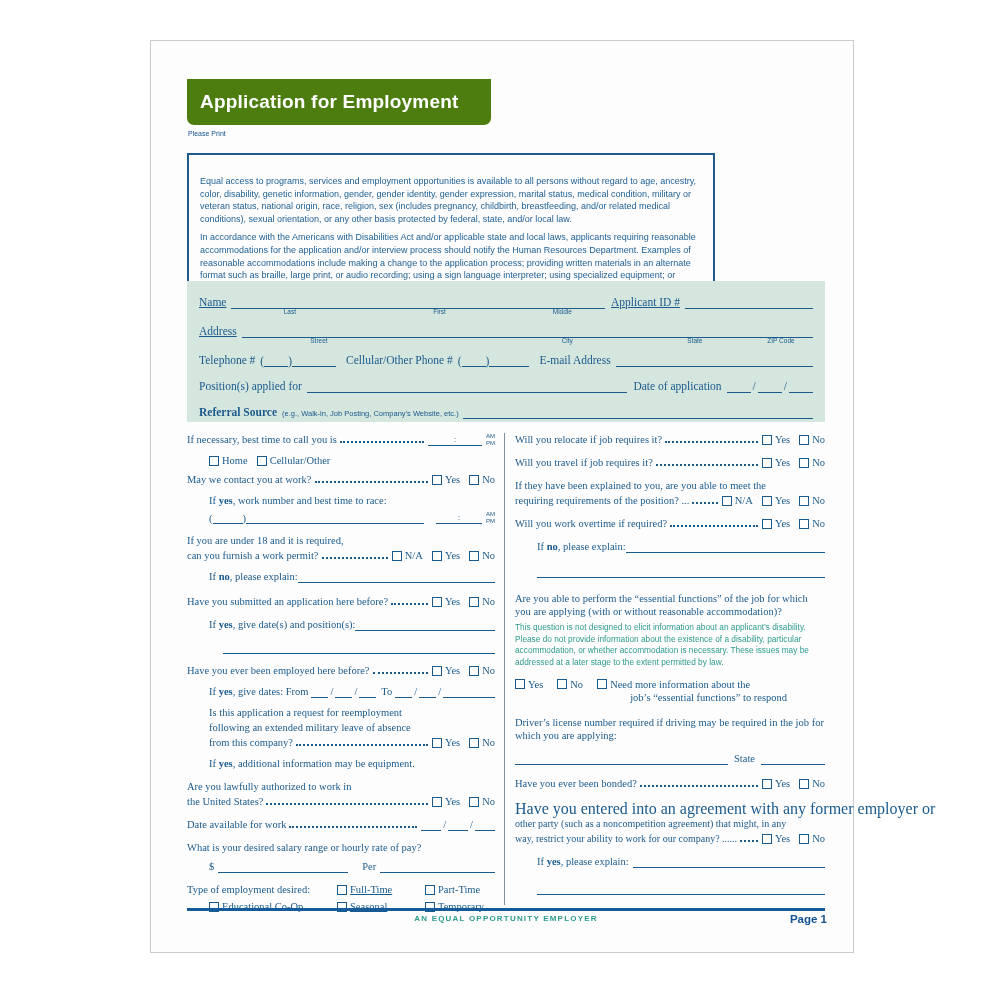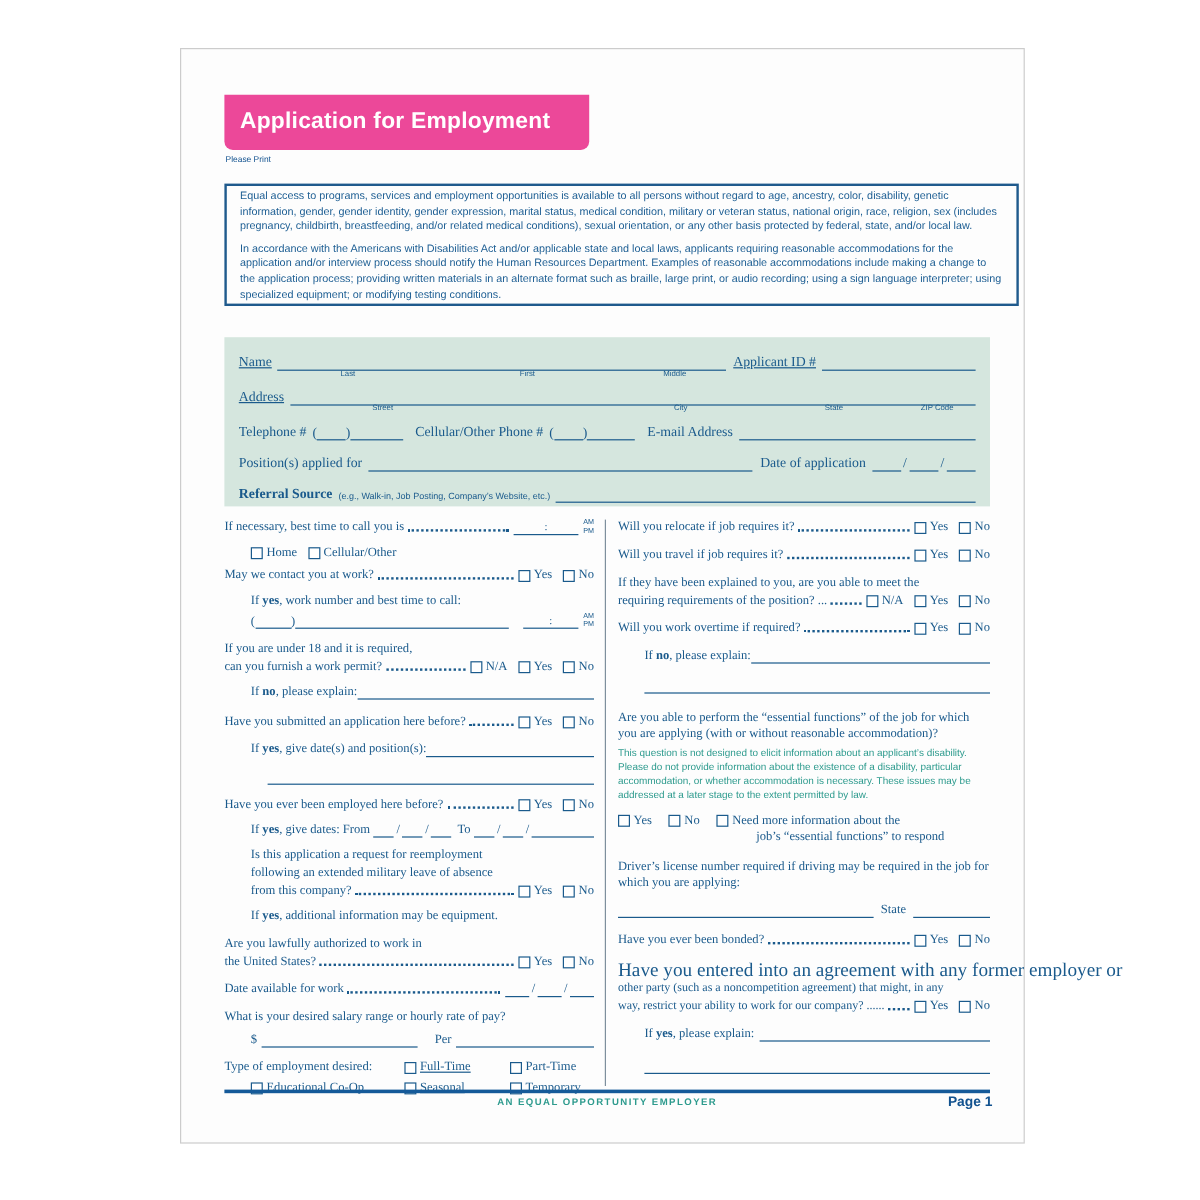--- a/index.html
+++ b/index.html
@@ -5,26 +5,26 @@
   html,body{margin:0;padding:0;}
   body{width:1000px;height:1000px;background:#ffffff;position:relative;
        font-family:"Liberation Serif",serif;-webkit-font-smoothing:antialiased;}
   .sheet{position:absolute;left:150px;top:40px;width:704px;height:913px;
          background:#fdfdfd;border:1px solid #cccccc;box-sizing:border-box;}
   
   .state-tab{position:absolute;left:36px;top:23px;width:304px;height:15px;
              background:#7e9ac0;border-radius:4px 4px 0 0;color:#fff;
              font:bold 9px/15px "Liberation Sans",sans-serif;padding-left:9px;box-sizing:border-box;}
   .title-bar{position:absolute;left:36px;top:38px;width:304px;height:46px;
-             background:#ec4899;border-radius:0 0 7px 7px;}
+             background:#4d7c0f;border-radius:0 0 7px 7px;}
   .title-bar .t{color:#fff;font:bold 19px/46px "Liberation Sans",sans-serif;padding-left:13px;letter-spacing:.2px;}
   .print-note{position:absolute;left:37px;top:89px;font:7px "Liberation Sans",sans-serif;color:#12528f;}
   
-  .disclaimer{position:absolute;left:36px;top:112px;width:662px;box-sizing:border-box;
-              border:2px solid #1f5a8d;padding:2px 11px;color:#1d5e93;
+  .disclaimer{position:absolute;left:36px;top:112px;width:528px;box-sizing:border-box;
+              border:2px solid #1f5a8d;padding:20px 11px;color:#1d5e93;
               font:9px/12.6px "Liberation Sans",sans-serif;}
   .disclaimer p{margin:0;}
   .disclaimer p + p{margin-top:6px;}
   
   .green-box{position:absolute;left:36px;top:240px;width:638px;height:141px;
              background:#d5e6de;box-sizing:border-box;padding:15px 12px 0;color:#1a5a8c;font-size:11.5px;}
   .gb-row{display:flex;align-items:flex-end;margin-bottom:13px;line-height:13px;}
   .gb-row.tall{margin-bottom:16px;text-decoration:underline;}
   .lbl{margin-right:5px;flex:none;}
   .boldlbl{font-weight:bold;}
@@ -159,21 +159,21 @@
       <div class="q m8">
         <span class="qt">May we contact you at work?</span>
         <span class="ld"></span>
         <span class="cb"></span>
         <span class="cbl">Yes</span>
         <span class="cb"></span>
         <span class="cbl last">No</span>
       </div>
 
       <div class="q m4 ind">
-        <span class="qt"><span>If </span><span class="bold">yes</span><span>, work number and best time to call:</span></span>
+        <span class="qt"><span>If </span><span class="bold">yes</span><span>, work number and best time to race:</span></span>
       </div>
       <div class="q m10 ind">
         <span class="paren">(</span>
         <span class="fl" style="width:30px"></span>
         <span class="paren">)</span>
         <span class="fl flex1" style="margin-right:12px"></span>
         <span class="fl tm" style="width:46px"><span>:</span></span>
         <span class="ampm">
             <span>AM</span>
             <span>PM</span>

